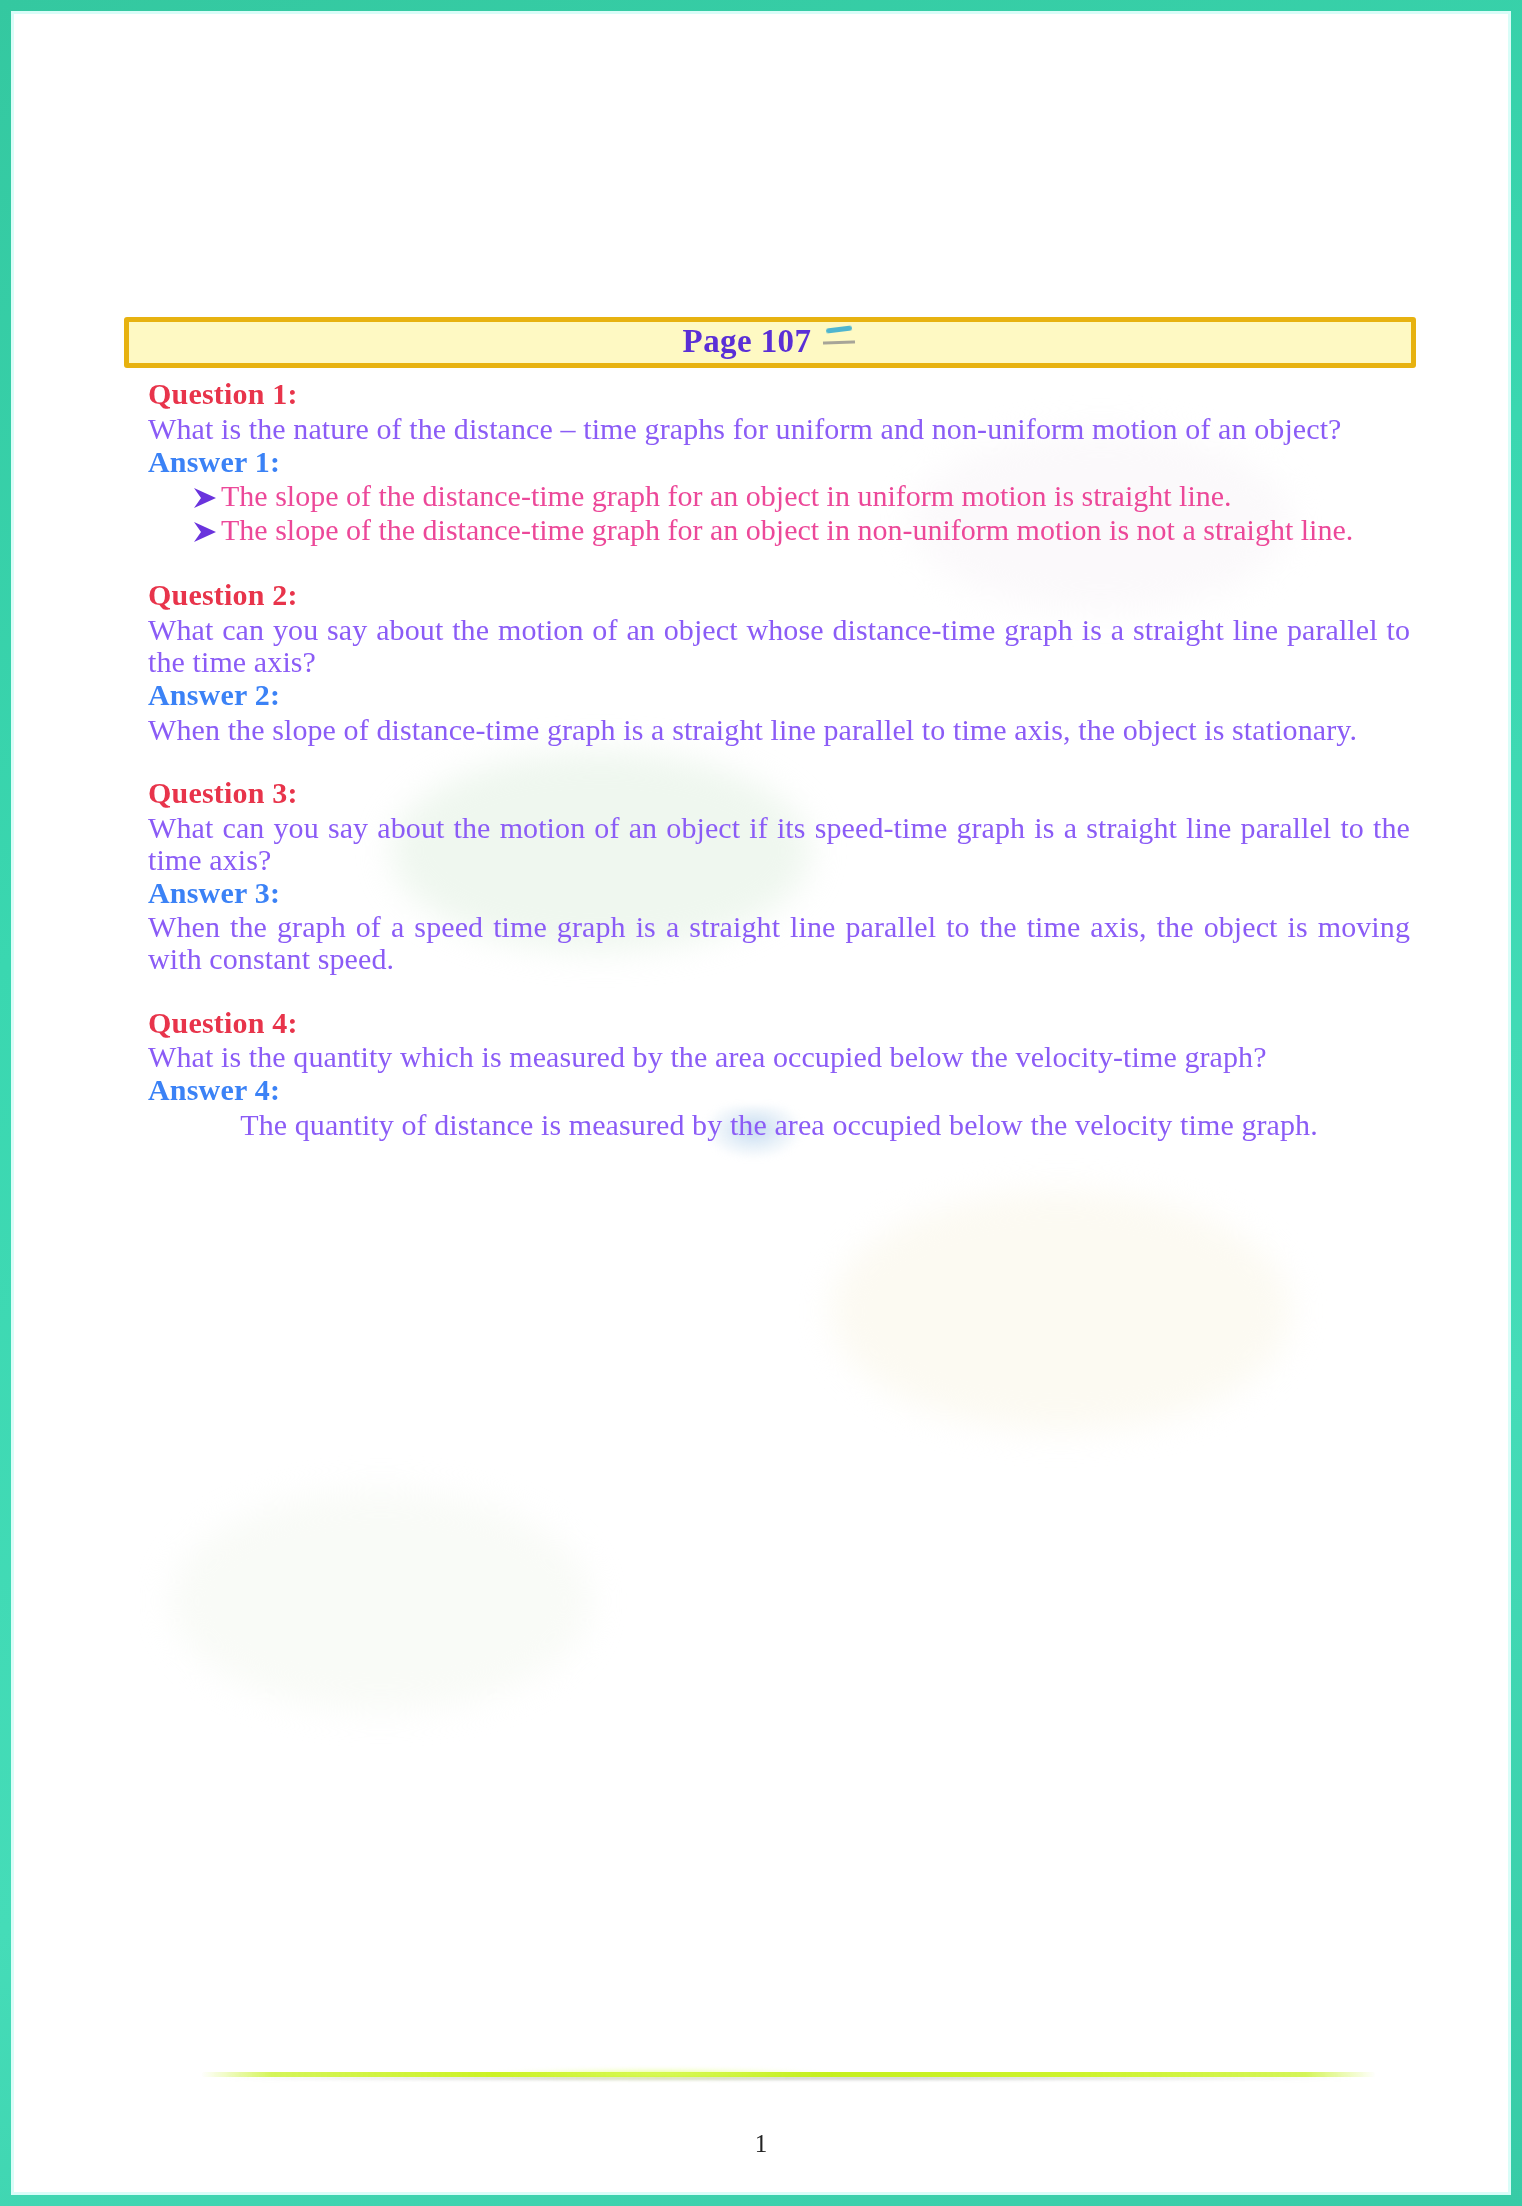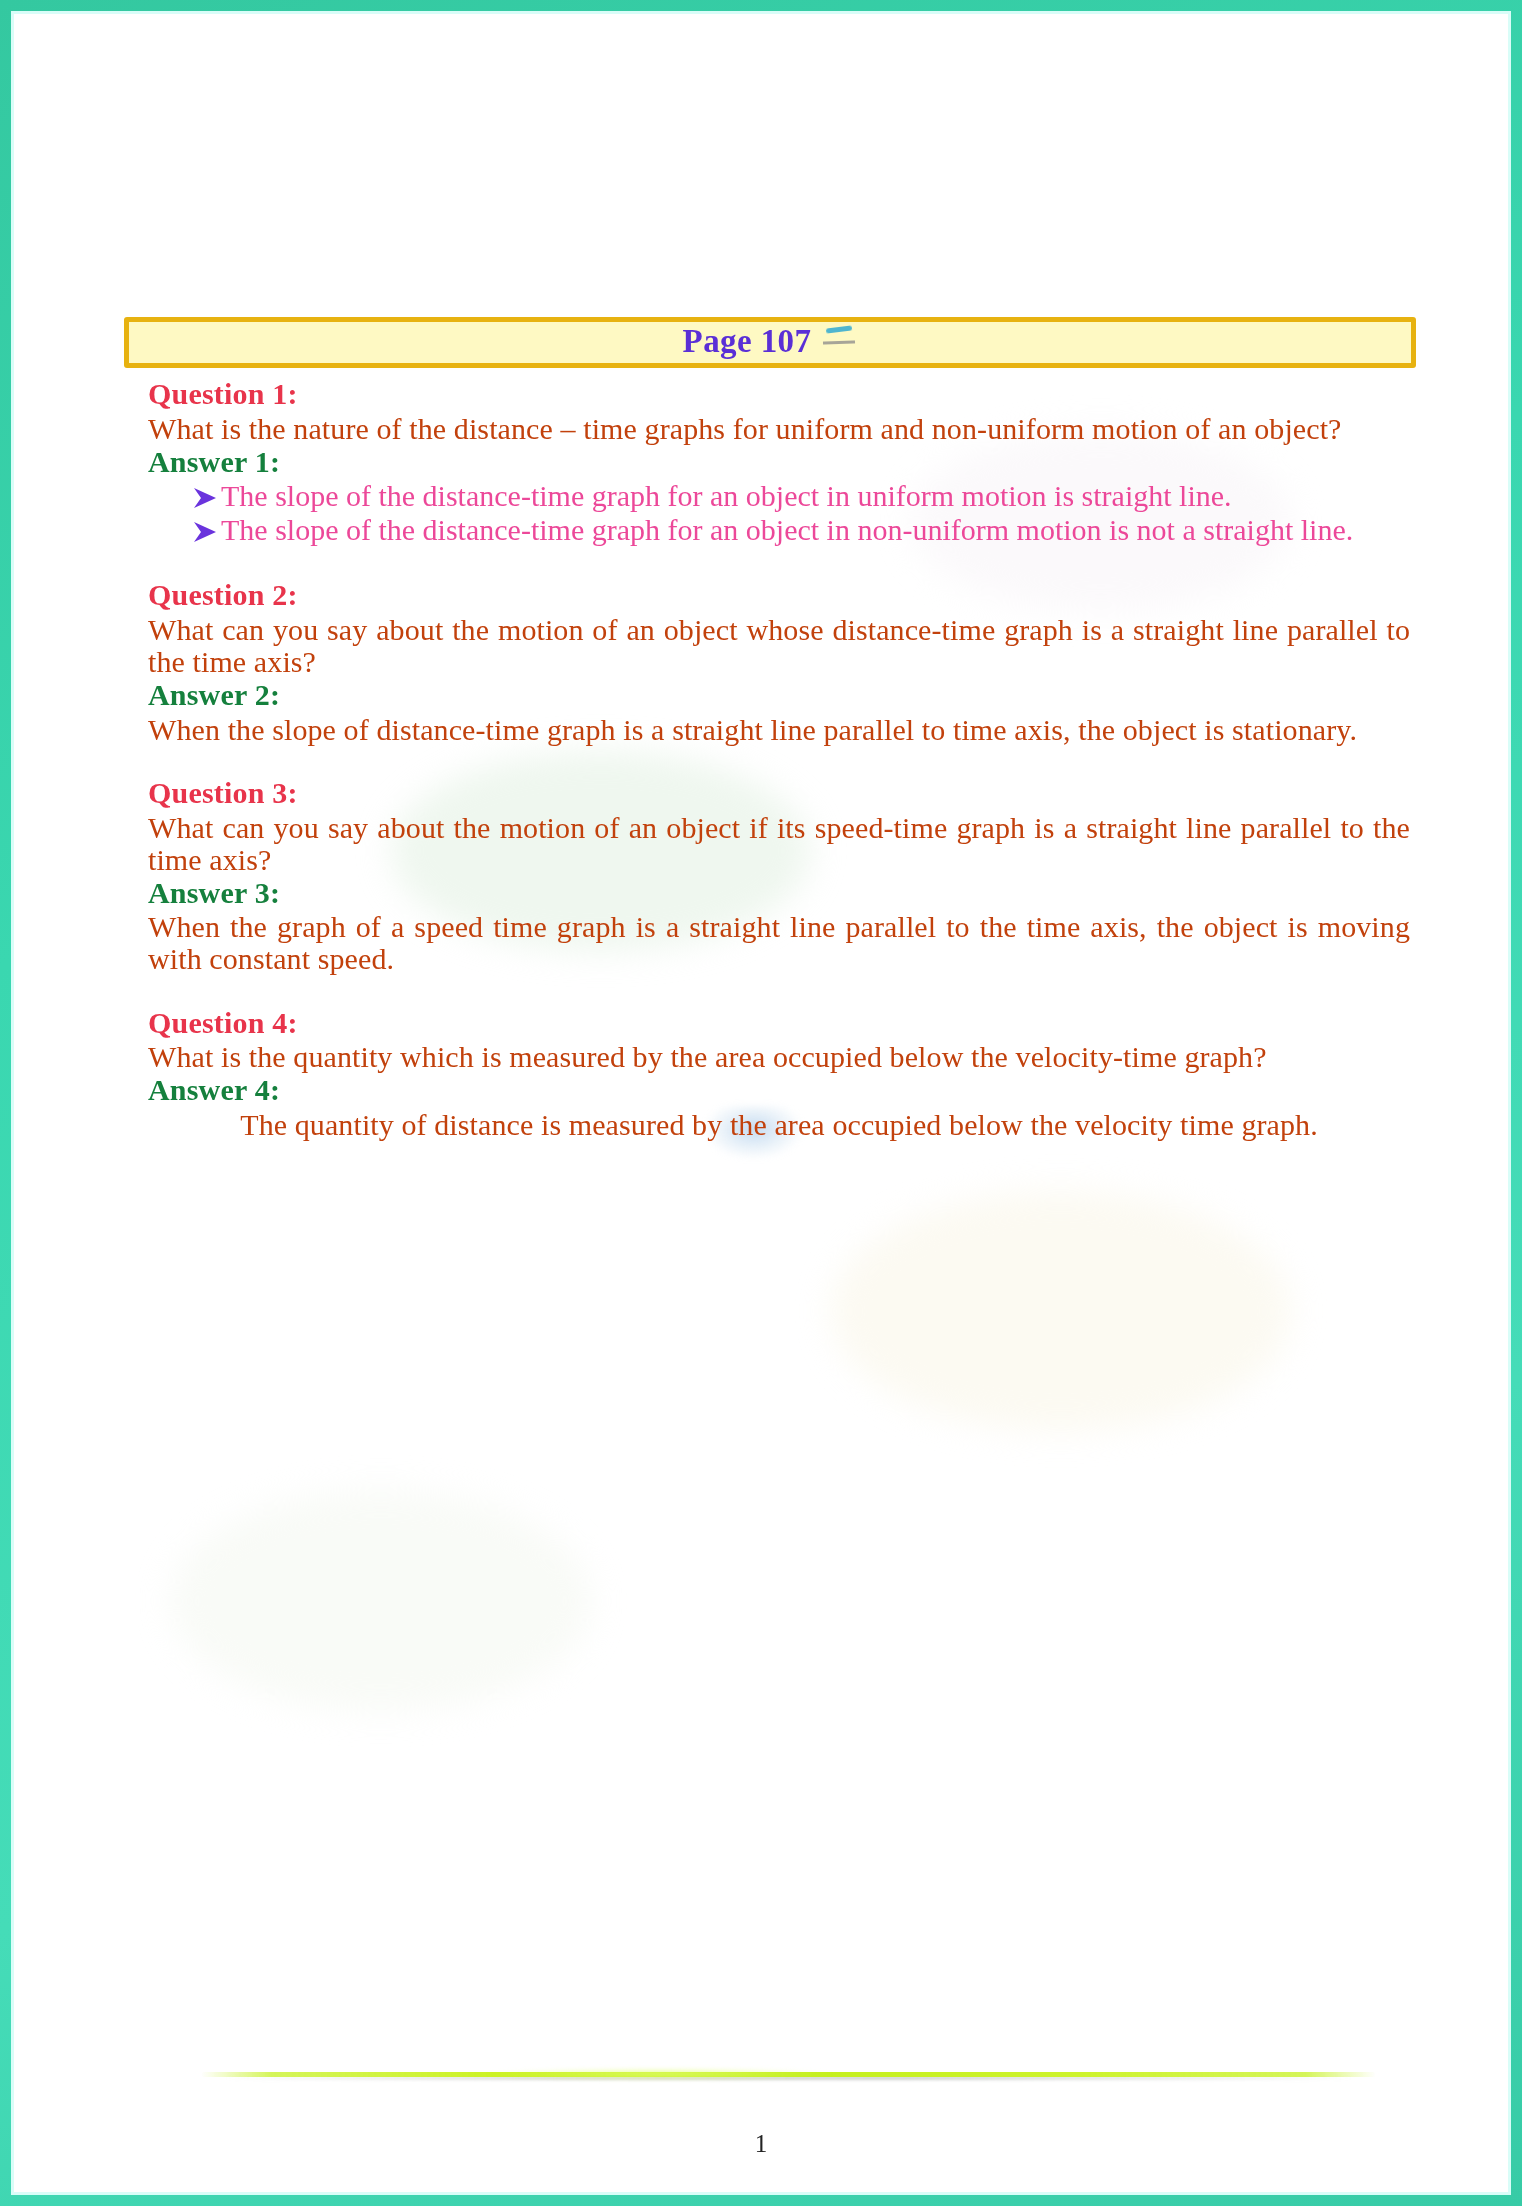--- a/index.html
+++ b/index.html
@@ -130,29 +130,29 @@
     font-size: 30px;
     color: #e8344b;
     line-height: 1.12;
     margin: 0 0 2px 0;
     letter-spacing: .2px;
   }
   .a-heading {
     font-family: "Liberation Serif", "DejaVu Serif", serif;
     font-weight: bold;
     font-size: 30px;
-    color: #15803d;
+    color: #3b82f6;
     line-height: 1.12;
     margin: 0 0 2px 0;
     letter-spacing: .2px;
   }
   .body-text {
     font-family: "Liberation Serif", "DejaVu Serif", serif;
     font-size: 30px;
-    color: #c2410c;
+    color: #8b5cf6;
     line-height: 1.07;
     margin: 0;
     text-align: justify;
     text-justify: inter-word;
     letter-spacing: .1px;
   }
   .body-text.nojustify { text-align: center; }
 
   .block-gap  { height: 30px; }
 

